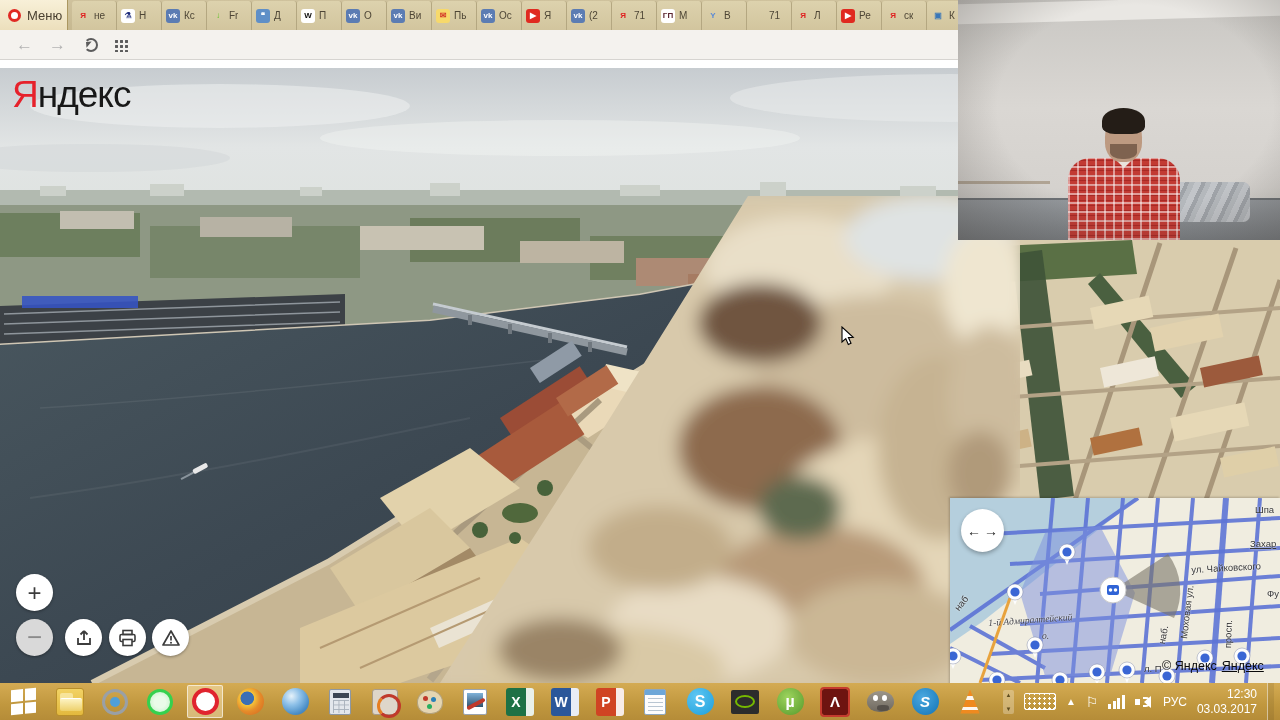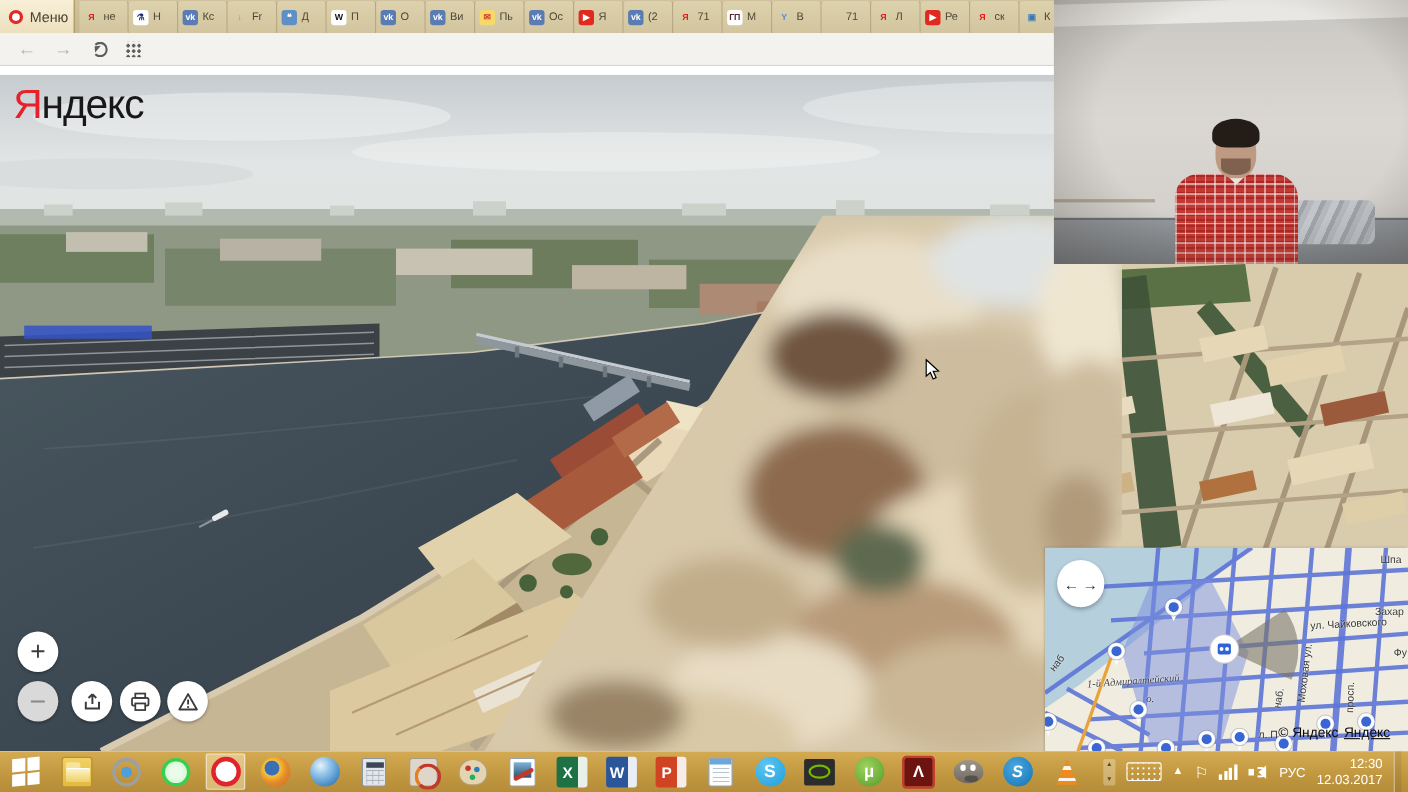--- a/index.html
+++ b/index.html
@@ -526,21 +526,21 @@
         </g>
       <g transform="translate(163,92)">
         <circle r="13" fill="#fff" stroke="#c9c9c9"></circle>
         <rect x="-6" y="-5" width="12" height="10" rx="2" fill="#2f63d6"></rect>
         <circle cx="-2.5" cy="0" r="1.8" fill="#fff"></circle>
           <circle cx="2.5" cy="0" r="1.8" fill="#fff"></circle>
       </g>
     </svg>
     <div id="mm-labels">
         <div class="mm-label" style="left: 305px; top: 6px;">Шпа</div>
-        <div class="mm-label" style="left: 300px; top: 53px;">Захар</div>
+        <div class="mm-label" style="left: 300px; top: 40px; text-decoration: underline;">Захар</div>
         <div class="mm-label" style="left: 241px; top: 66px; transform: rotate(-3deg);">ул. Чайковского</div>
         <div class="mm-label" style="left: 317px; top: 90px;">Фу</div>
         <div class="mm-label" style="left: 228px; top: 140px; transform: rotate(-83deg);">Моховая ул.</div>
         <div class="mm-label" style="left: 206px; top: 145px; transform: rotate(-80deg);">наб.</div>
         <div class="mm-label" style="left: 272px; top: 150px; transform: rotate(-88deg);">просп.</div>
         <div class="mm-label it" style="left: 38px; top: 120px; transform: rotate(-4deg);">1-й Адмиралтейский</div>
         <div class="mm-label it" style="left: 92px; top: 133px;">о.</div>
         <div class="mm-label" style="left: 2px; top: 108px; transform: rotate(-52deg);">наб</div>
         <div class="mm-label" style="left: 194px; top: 165px;">л. П</div>
       </div>
@@ -671,19 +671,19 @@
           <span style="height:8px"></span>
           <span style="height:11px"></span>
           <span style="height:14px"></span>
         </div>
       <div class="spk">
           <i></i>
         </div>
       <div class="lang">РУС</div>
       <div class="clock">
         <div>12:30</div>
-        <div>12.03.2017</div>
+        <div>03.03.2017</div>
       </div>
       <div class="sliver"></div>
     </div>
   </div>
 
 </div>
 
 </body></html>

